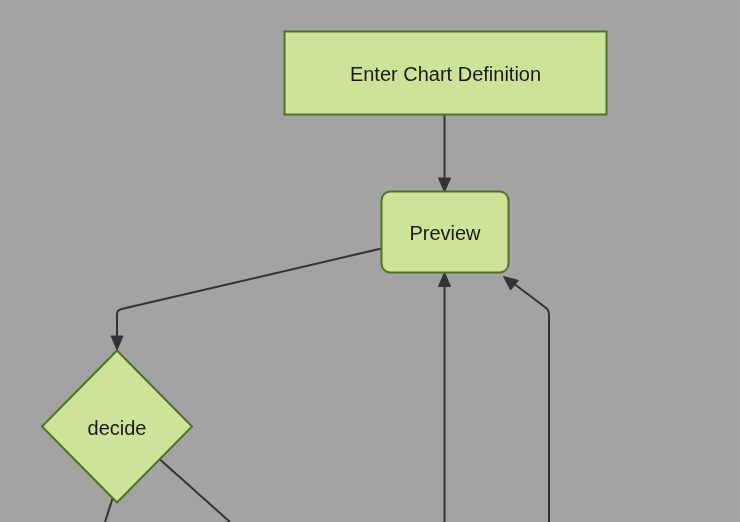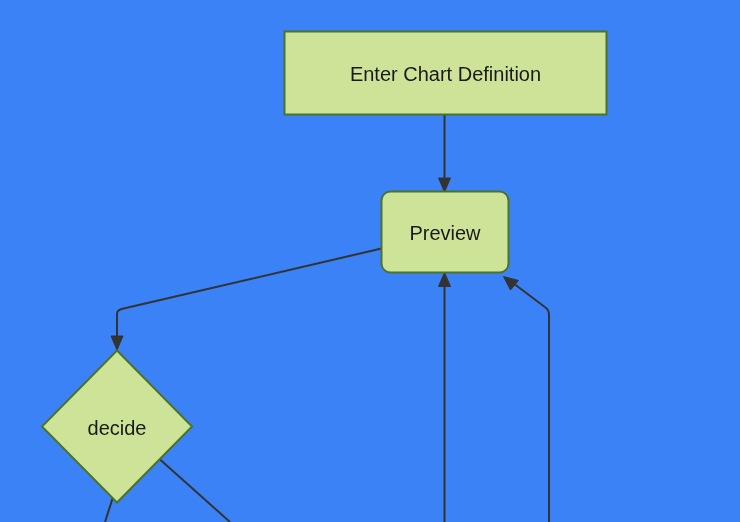--- a/index.html
+++ b/index.html
@@ -7,21 +7,21 @@
     padding: 0;
     background: #ffffff;
     width: 740px;
     height: 522px;
     overflow: hidden;
   }
   .canvas-wrap {
     position: relative;
     width: 740px;
     height: 522px;
-    background: #3b82f6;
+    background: #a3a3a3;
   }
   svg {
     display: block;
   }
   .node-shape {
     stroke-width: 2px;
   }
   .edge-path {
     fill: none;
     stroke-width: 2px;

